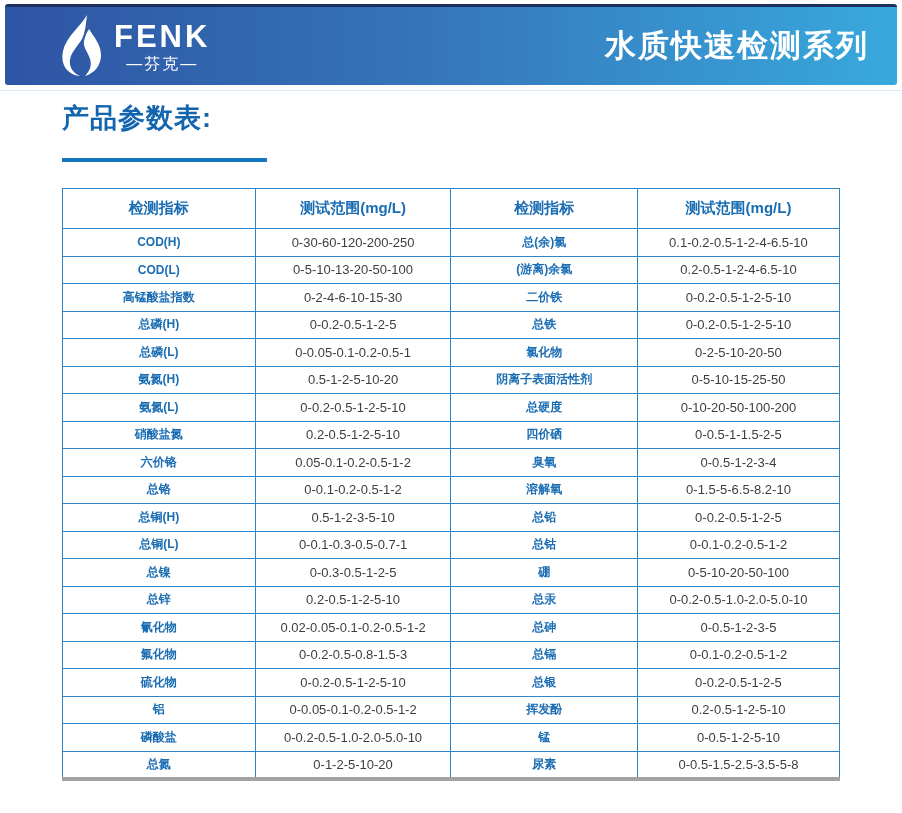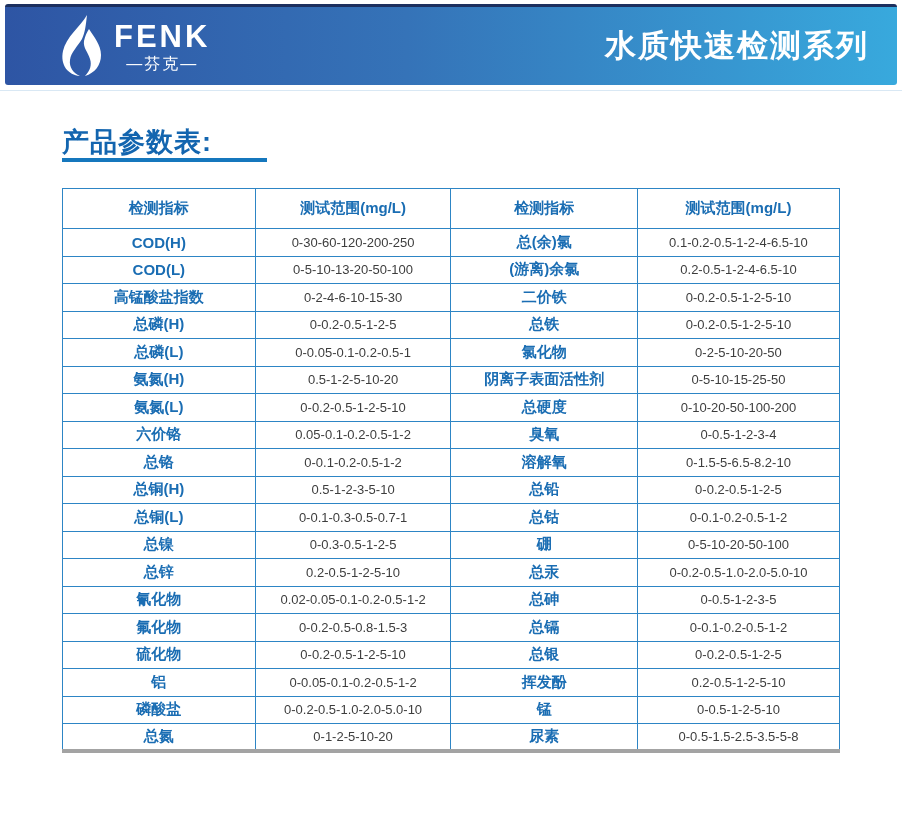--- a/index.html
+++ b/index.html
@@ -40,21 +40,21 @@
   .logo-cn {
     color: #ffffff; font-size: 16px; letter-spacing: 2px; margin-top: 4px; text-align: right;
   }
   .banner-title {
     color: #ffffff; font-weight: bold; font-size: 31px; letter-spacing: 2px; margin-left: 43px;
   }
 
   
   .section-title {
     position: absolute;
-    left: 62px; top: 124px;
+    left: 62px; top: 100px;
     color: #1365af;
     font-size: 27px;
     font-weight: bold;
     letter-spacing: 1px;
   }
   .section-underline {
     position: absolute;
     left: 62px; top: 158px;
     width: 205px; height: 4px;
     background: #1577bd;
@@ -79,21 +79,21 @@
   .param-table th {
     height: 40px;
     color: #1a6db3;
     font-size: 15px;
     font-weight: bold;
     margin-top: 8px;
   }
   .param-table td { height: 27.5px; }
   .param-table td.indicator {
     color: #1a6db3;
-    font-size: 15px;
+    font-size: 12px;
     font-weight: bold;
   }
   .param-table td.range {
     color: #3d3d3d;
     font-size: 13px;
     font-weight: normal;
   }
   .param-table col.c1 { width: 24.8%; }
   .param-table col.c2 { width: 25.2%; }
   .param-table col.c3 { width: 24.0%; }
@@ -174,20 +174,26 @@
         <td class="indicator">阴离子表面活性剂</td>
         <td class="range">0-5-10-15-25-50</td>
       </tr>
       <tr>
         <td class="indicator">氨氮(L)</td>
         <td class="range">0-0.2-0.5-1-2-5-10</td>
         <td class="indicator">总硬度</td>
         <td class="range">0-10-20-50-100-200</td>
       </tr>
       <tr>
+        <td class="indicator">硝酸盐氮</td>
+        <td class="range">0.2-0.5-1-2-5-10</td>
+        <td class="indicator">四价硒</td>
+        <td class="range">0-0.5-1-1.5-2-5</td>
+      </tr>
+      <tr>
         <td class="indicator">六价铬</td>
         <td class="range">0.05-0.1-0.2-0.5-1-2</td>
         <td class="indicator">臭氧</td>
         <td class="range">0-0.5-1-2-3-4</td>
       </tr>
       <tr>
         <td class="indicator">总铬</td>
         <td class="range">0-0.1-0.2-0.5-1-2</td>
         <td class="indicator">溶解氧</td>
         <td class="range">0-1.5-5-6.5-8.2-10</td>

